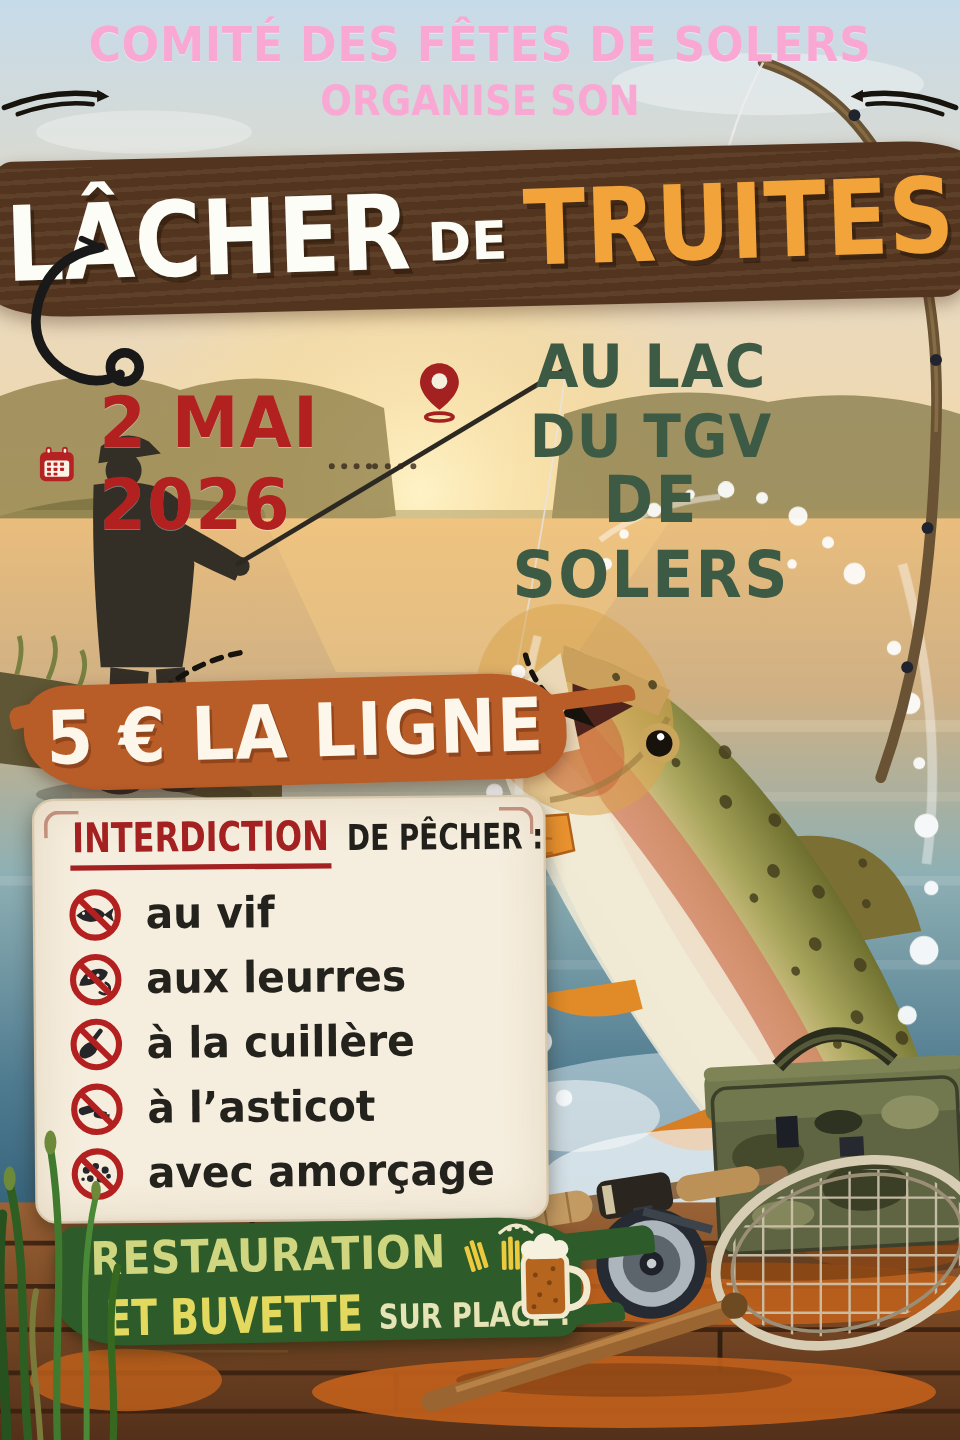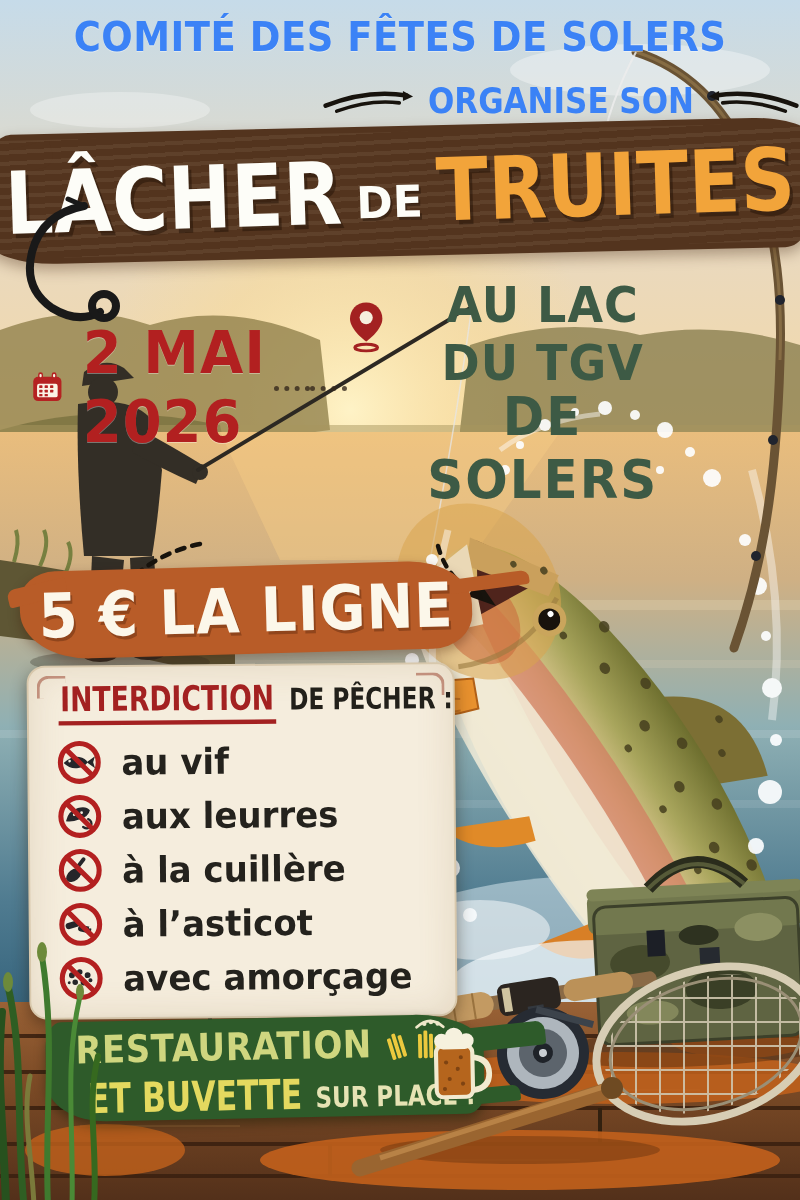--- a/index.html
+++ b/index.html
@@ -2,23 +2,23 @@
 <html><head>
 <meta charset="utf-8">
 <style>
   html,body{margin:0;padding:0;background:#1c1c1c;}
   .poster{position:relative;width:800px;height:1200px;overflow:hidden;
     font-family:"DejaVu Sans","Liberation Sans",sans-serif;font-weight:bold;}
   .poster svg{display:block;}
   .bg{position:absolute;inset:0;z-index:0;}
 
   
-  .hdr{position:absolute;top:16px;left:0;right:0;text-align:center;z-index:4;color:#3b82f6;}
+  .hdr{position:absolute;top:16px;left:0;right:0;text-align:center;z-index:4;color:#f9a8d4;}
   .hdr-line1{font-size:37px;letter-spacing:.5px;transform:scaleY(1.08);text-shadow:0 1px 0 rgba(255,255,255,.4);}
-  .hdr-line2row{margin-top:24px;display:flex;justify-content:flex-end;align-items:center;gap:14px;}
+  .hdr-line2row{margin-top:8px;display:flex;justify-content:space-between;align-items:center;gap:14px;}
   .hdr-line2{font-size:31px;transform:scaleY(1.12);display:inline-block;}
   .swoosh{width:92px;height:28px;}
   .flip{transform:scaleX(-1);}
 
   
   .title-banner{position:absolute;top:120px;left:-14px;right:-14px;height:142px;z-index:3;}
   .brush{position:absolute;inset:6px 0;background:#53341e;
     border-radius:26px 60px 30px 70px / 42px 22px 48px 26px;transform:rotate(-1.3deg);
     box-shadow:0 6px 14px rgba(60,30,10,.35);}
   .brush::before{content:"";position:absolute;left:-6px;top:14px;width:74px;height:26px;background:#53341e;

